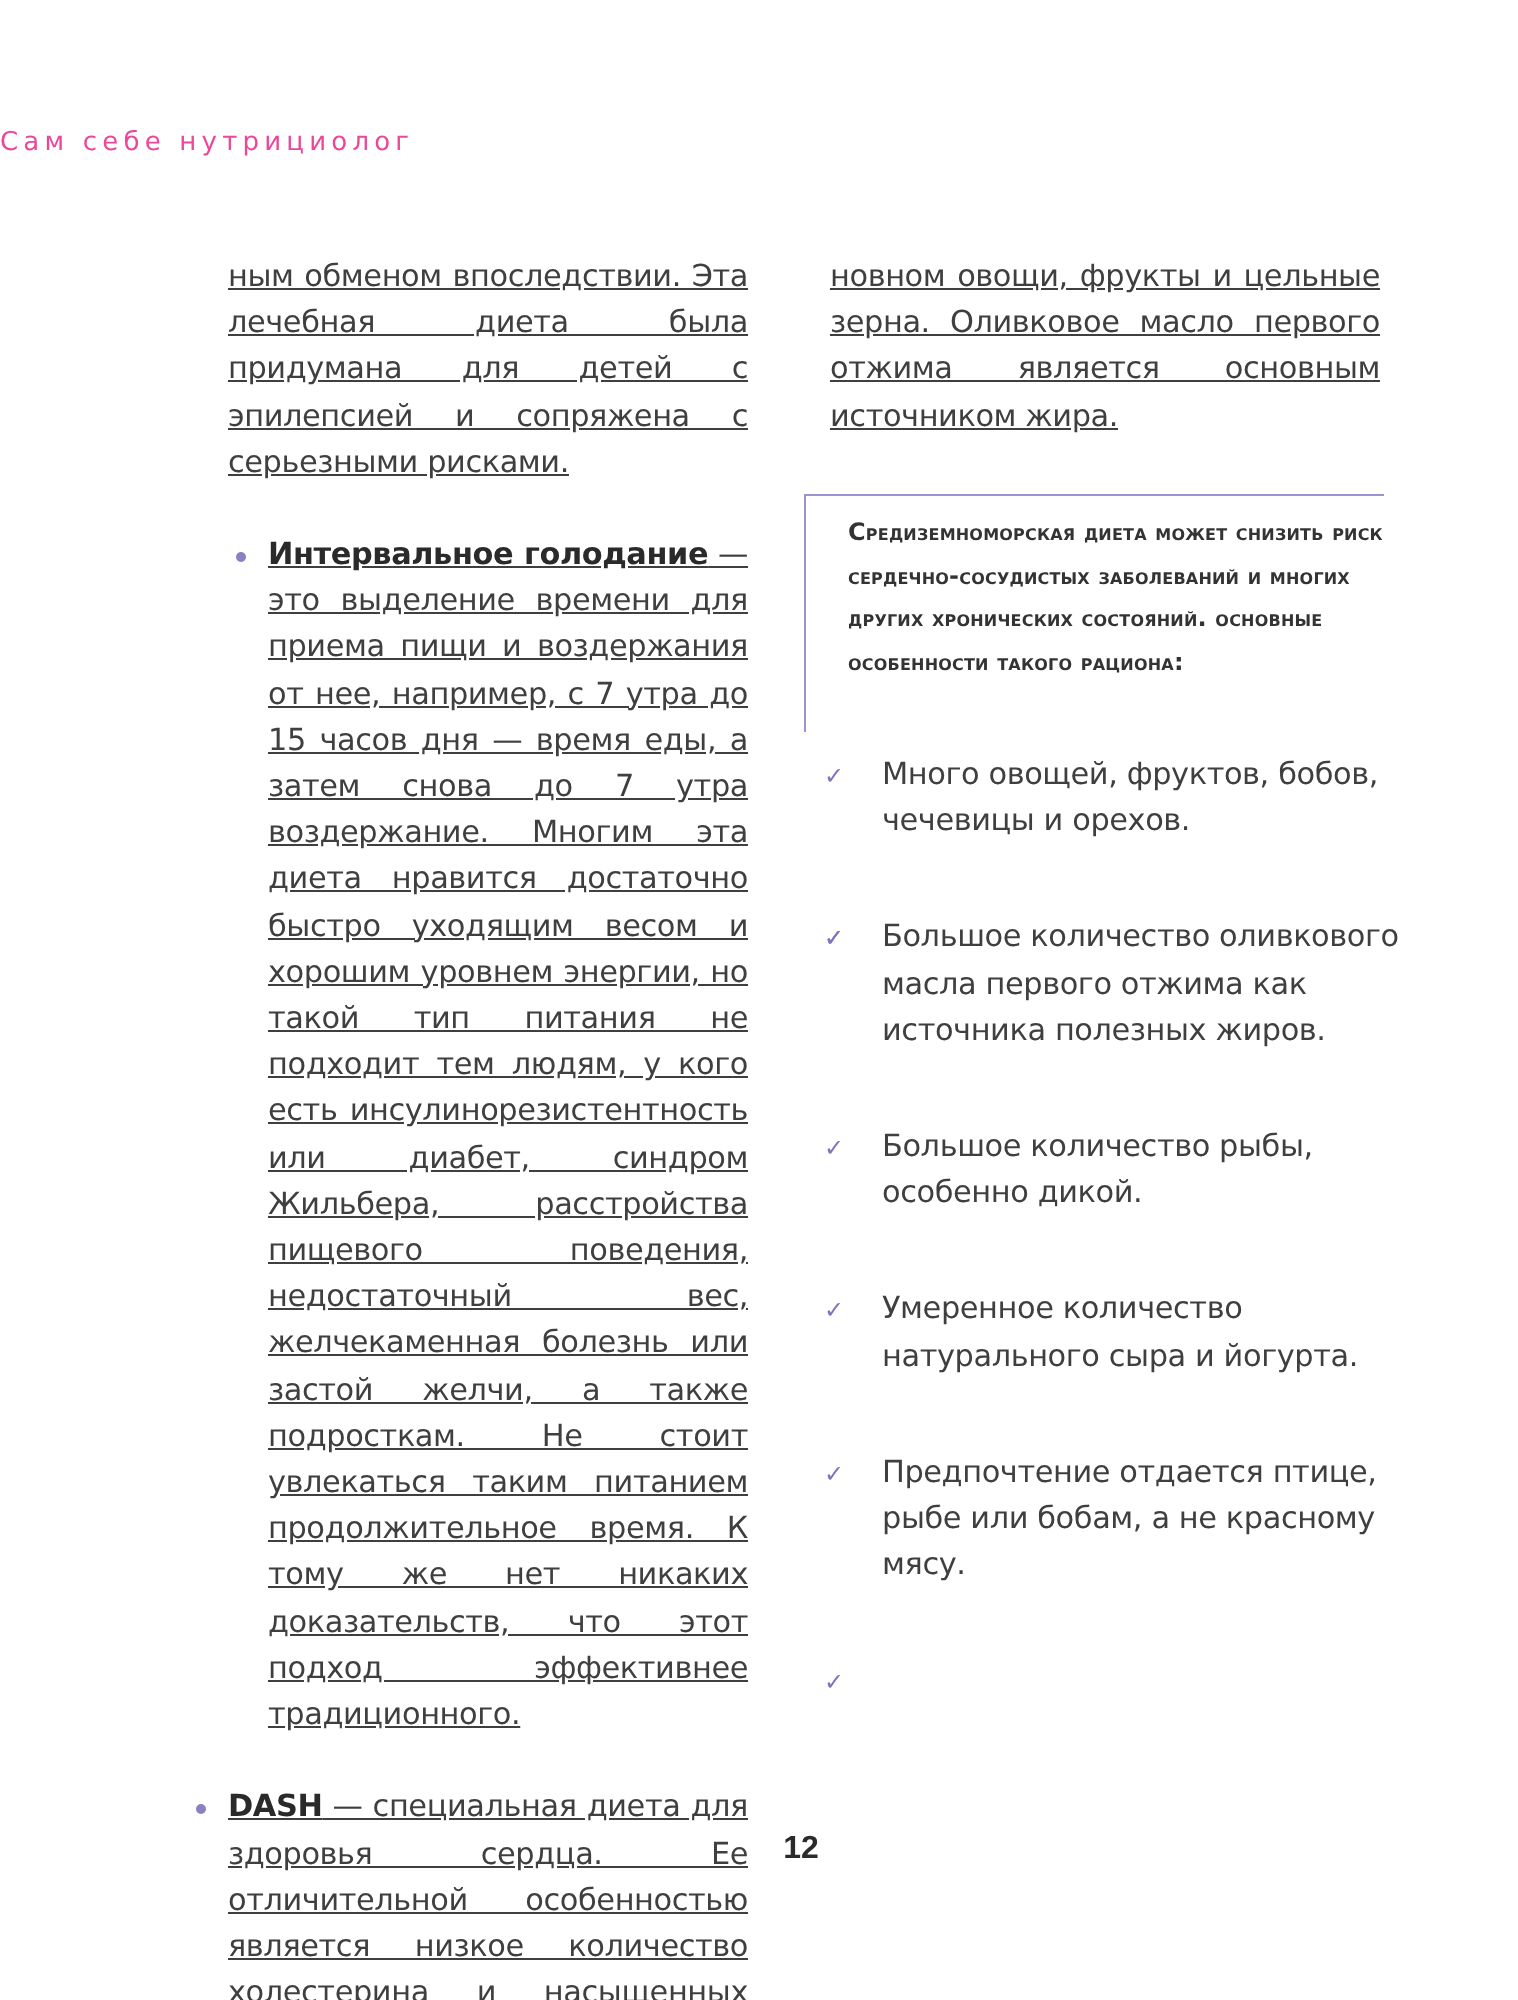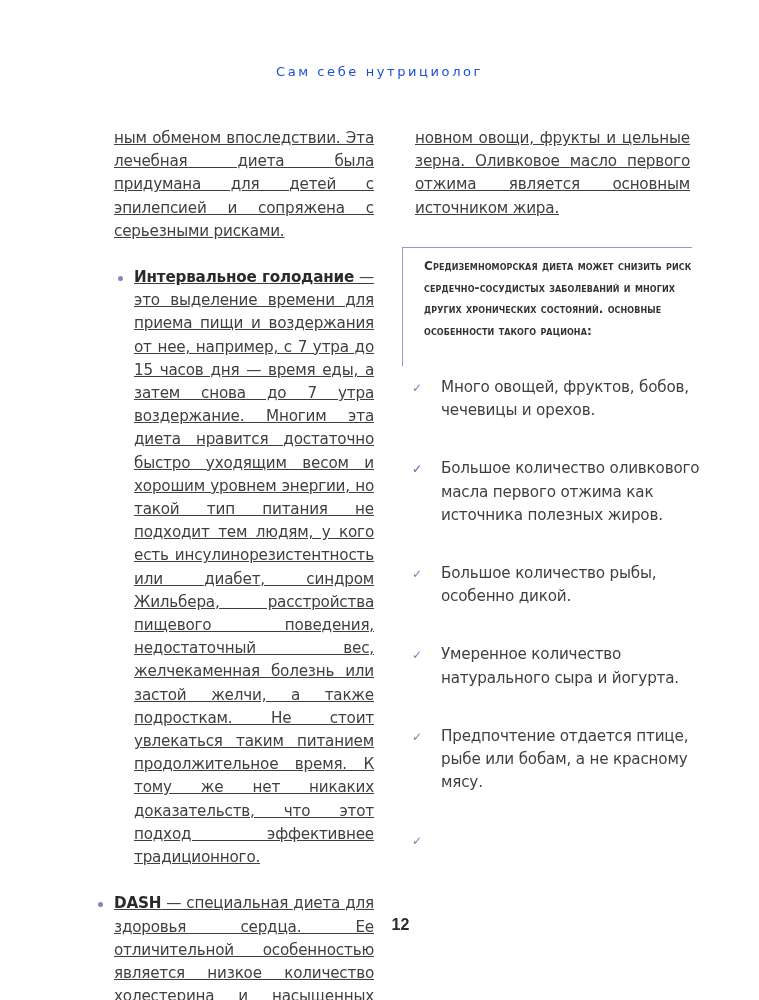--- a/index.html
+++ b/index.html
@@ -1,22 +1,22 @@
 <!DOCTYPE html>
 <html><head>
 <meta charset="utf-8">
 <style>
   html, body { margin: 0; padding: 0; }
   body {
     width: 759px; height: 1000px; background: #ffffff; position: relative; overflow: hidden;
     font-family: "DejaVu Sans", sans-serif; color: #3c3c3c;
   }
   .running-head {
-    position: absolute; top: 64px; left: 0; width: 759px; text-align: center;
-    font-family: "DejaVu Sans", sans-serif; font-size: 13px; letter-spacing: 2.6px; color: #1d4ed8;
+    position: absolute; top: 64px; left: 0; width: 759px; 
+    font-family: "DejaVu Sans", sans-serif; font-size: 13px; letter-spacing: 2.6px; color: #ec4899;
   }
   .col { position: absolute; top: 127px; font-size: 15.2px; line-height: 23.2px; letter-spacing: -0.2px; color: #3f3f3f; text-decoration: underline; }
   .col-left { left: 114px; width: 260px; }
   .col-right { left: 415px; width: 275px; }
   .col p { margin: 0; }
   .col .bullet-item { position: relative; margin-top: 23px; }
   .col .bullet-dot {
     position: absolute; left: -16px; top: 10px; width: 5px; height: 5px; border-radius: 50%; background: #8a82c0;
   }
   .col b { color: #2a2a2a; font-weight: bold; }

